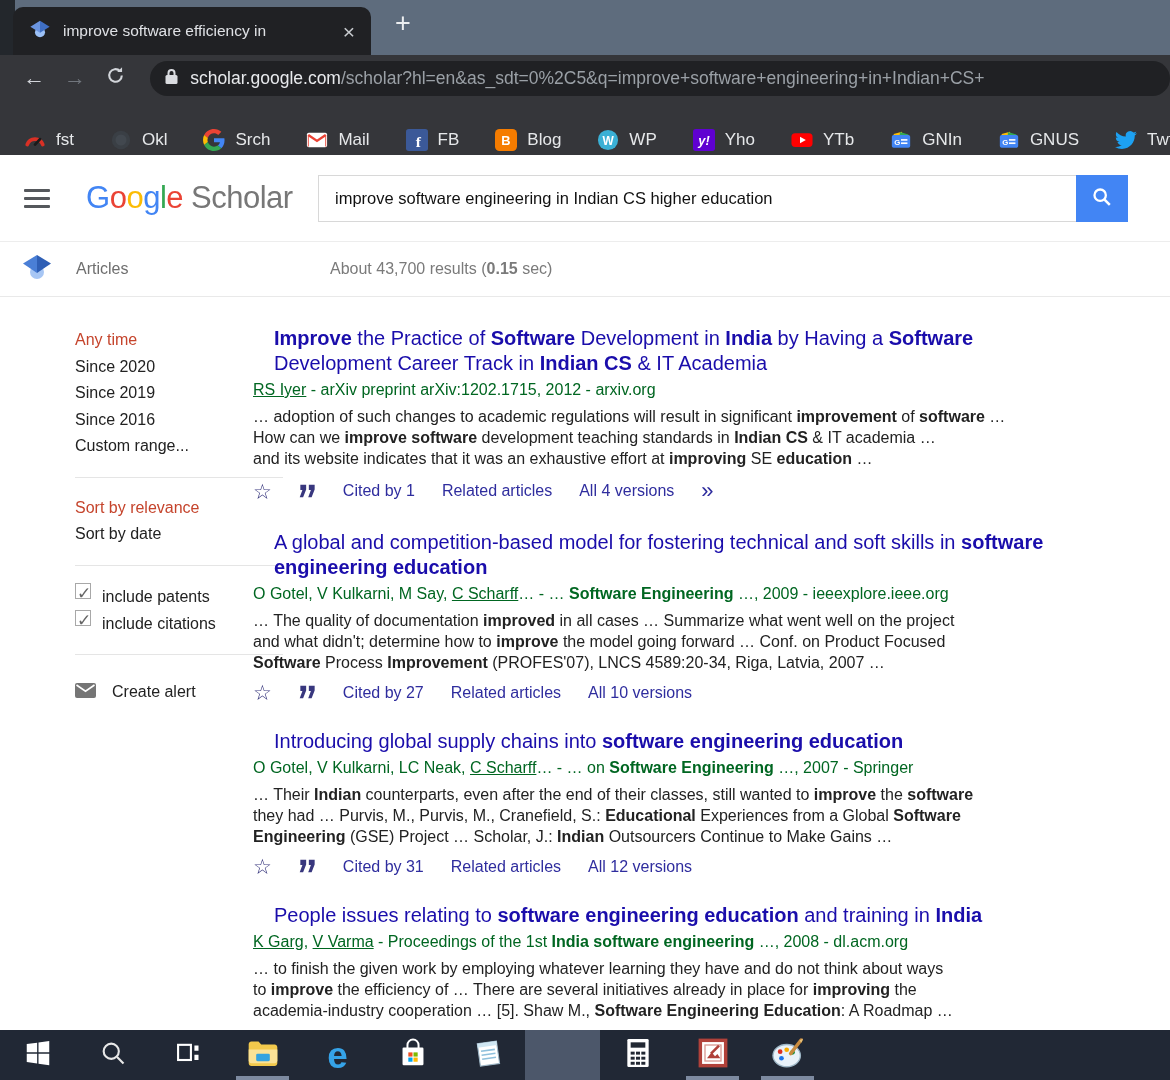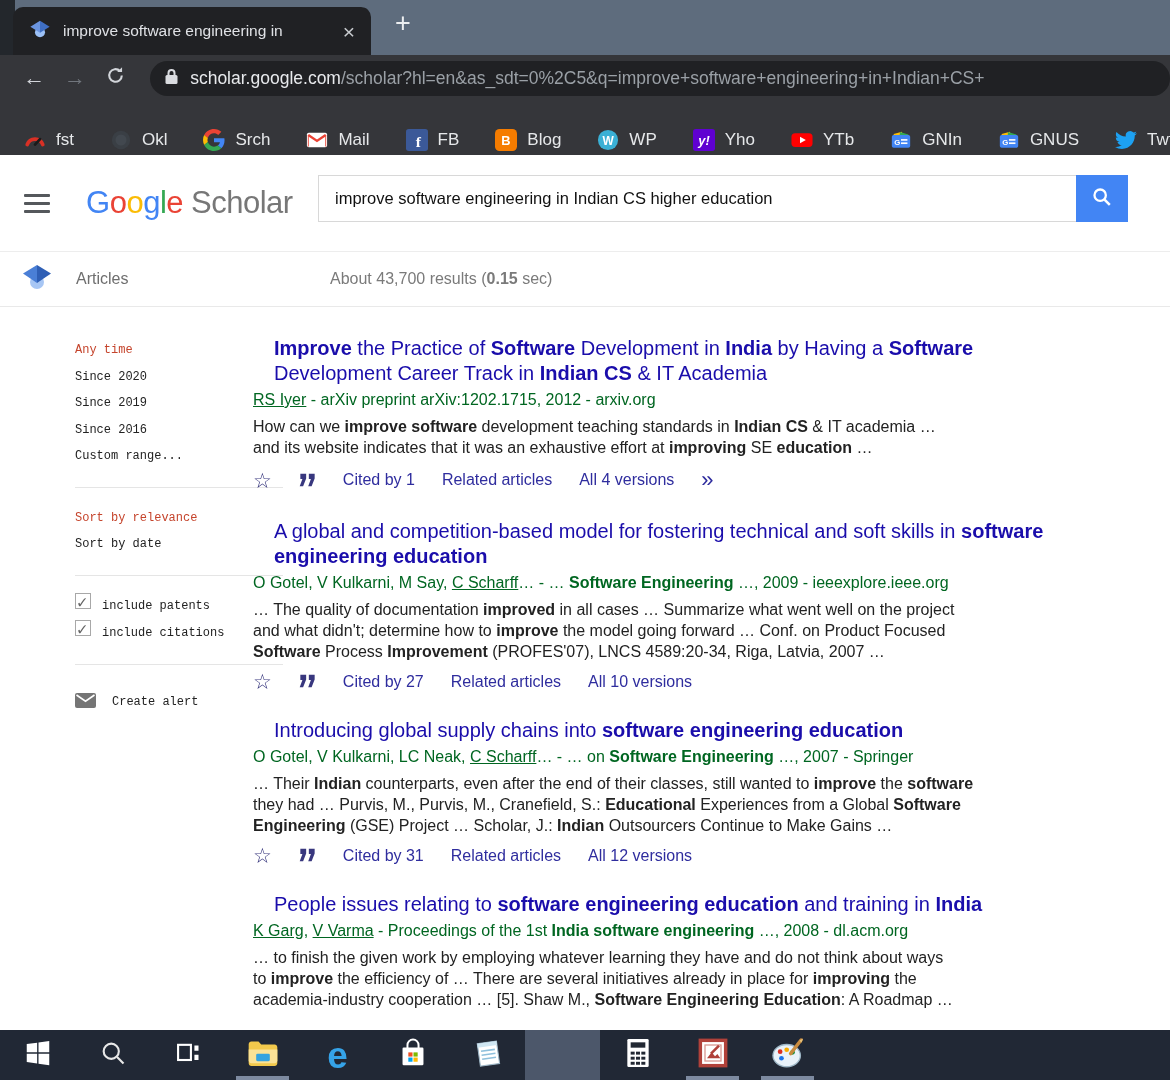--- a/index.html
+++ b/index.html
@@ -22,40 +22,40 @@
   .urlbar{margin-left:14px;height:35px;width:1100px;background:#202124;border-radius:18px;
           display:flex;align-items:center;padding:0 14px;gap:11px;overflow:hidden;}
   .url-host{color:#e8eaed;font-size:17.5px;white-space:nowrap;}
   .url-path{color:#9aa0a6;font-size:17.5px;white-space:nowrap;}
   .bookmarks{height:54px;background:#35363a;display:flex;align-items:center;padding-left:24px;gap:36px;overflow:hidden;}
   .bm{display:flex;align-items:center;gap:10px;color:#e6e8ea;font-size:17px;white-space:nowrap;margin-top:24px;}
   .bm-ic{width:22px;height:22px;display:inline-flex;align-items:center;justify-content:center;}
   .bm-ic svg{display:block;}
 
   
-  .sch-header{height:97px;background:#fff;border-bottom:1px solid #ededed;position:relative;
+  .sch-header{height:87px;background:#fff;border-bottom:1px solid #ededed;position:relative;
               display:flex;align-items:center;}
   .hamburger{margin-left:24px;width:26px;display:flex;flex-direction:column;gap:5px;}
   .hamburger i{height:3px;background:#55585c;border-radius:1px;}
   .logo{margin-left:36px;font-size:31px;letter-spacing:-0.5px;white-space:nowrap;}
   .logo .sch{color:#777;margin-left:8px;}
   .search-wrap{position:absolute;left:318px;top:20px;display:flex;}
   .search-input{width:758px;height:47px;border:1px solid #d8d8d8;border-right:none;padding:13px 16px;
                 font-size:16.5px;color:#111;font-family:inherit;outline:none;}
   .search-btn{width:52px;height:47px;background:#4285f4;border:none;display:flex;align-items:center;justify-content:center;}
 
   .articles-bar{height:55px;background:#fff;border-bottom:1px solid #e9e9e9;position:relative;display:flex;align-items:center;}
   .cap-icon{margin-left:20px;}
   .articles-label{margin-left:22px;font-size:16px;color:#6e6e6e;}
   .stats{position:absolute;left:330px;font-size:16px;color:#7a7a7a;text-align:right;}
   .stats b{font-weight:bold;}
 
   
   .main{display:flex;height:733px;overflow:hidden;background:#fff;}
-  .sidebar{width:253px;flex:none;padding:30px 0 0 75px;font-size:12px;color:#222;font-family:Liberation Mono, monospace;}
+  .sidebar{width:253px;flex:none;padding:30px 0 0 75px;font-size:16px;color:#222;}
   .side-link{display:block;line-height:26.5px;color:#222;cursor:pointer;}
   .side-link.red{color:#c5442c;}
   .side-hr{border:none;border-top:1px solid #e5e5e5;width:208px;margin:17px 0 17px 0;margin-left:0;}
   .chk-row{display:flex;gap:11px;line-height:27px;cursor:pointer;}
   .chk{width:16px;height:16px;border:1px solid #a8a8a8;background:#fff;position:relative;flex:none;}
   .chk::after{content:"✓";position:absolute;left:1px;top:-4px;color:#666;font-size:17px;}
   .alert-row{display:flex;align-items:center;gap:16px;margin-top:28px;cursor:pointer;}
 
   .results{flex:1;padding:29px 15px 0 0;}
   .result{margin-bottom:26px;}
@@ -87,21 +87,21 @@
 <div class="tabstrip">
   <div class="corner"></div>
   <div class="tab">
     <span>
       <svg width="22" height="22" viewBox="0 0 24 24">
           <circle cx="12" cy="15.5" r="5.5" fill="#9cc1f7"></circle>
           <path d="M12 3L1.5 9.5L12 16z" fill="#6a94e0"></path>
           <path d="M12 3l10.5 6.5L12 16z" fill="#3f6fc4"></path>
         </svg>
     </span>
-    <span class="tab-title">improve software engineering in</span>
+    <span class="tab-title">improve software efficiency in</span>
     <span class="tab-close">×</span>
   </div>
   <span class="newtab">+</span>
 </div>
 
 <div class="toolbar">
   <span class="nav-btn">←</span>
   <span class="nav-btn fwd">→</span>
   <span class="nav-btn">
     <svg width="21" height="21" viewBox="0 0 24 24">
@@ -315,20 +315,21 @@
       </span>
       <span>Create alert</span>
     </div>
   </div>
 
   <div class="results" id="results">
   <div class="result">
     <div class="r-title"><span class="seg-b">Improve</span><span> the Practice of </span><span class="seg-b">Software</span><span> Development in </span><span class="seg-b">India</span><span> by Having a </span><span class="seg-b">Software</span><span> Development Career Track in </span><span class="seg-b">Indian CS</span><span> &amp; IT Academia</span></div>
     <div class="r-byline"><span class="seg-u">RS Iyer</span><span> - arXiv preprint arXiv:1202.1715, 2012 - arxiv.org</span></div>
     <div class="r-snippet">
+          <div><span>… adoption of such changes to academic regulations will result in significant </span><span class="seg-b">improvement</span><span> of </span><span class="seg-b">software</span><span> …</span></div>
           <div><span>How can we </span><span class="seg-b">improve software</span><span> development teaching standards in </span><span class="seg-b">Indian CS</span><span> &amp; IT academia …</span></div>
           <div><span>and its website indicates that it was an exhaustive effort at </span><span class="seg-b">improving</span><span> SE </span><span class="seg-b">education</span><span> …</span></div>
         </div>
     <div class="r-footer">
       <span class="star">☆</span>
       <span class="cite">
         <svg width="17" height="15" viewBox="0 0 19 15" fill="#38377e">
               <path d="M1.5 0h6.5v5.2L4.6 14H.8l3-8.3H1.5z"></path>
               <path d="M11 0h6.5v5.2L14.1 14h-3.8l3-8.3H11z"></path>
             </svg>

